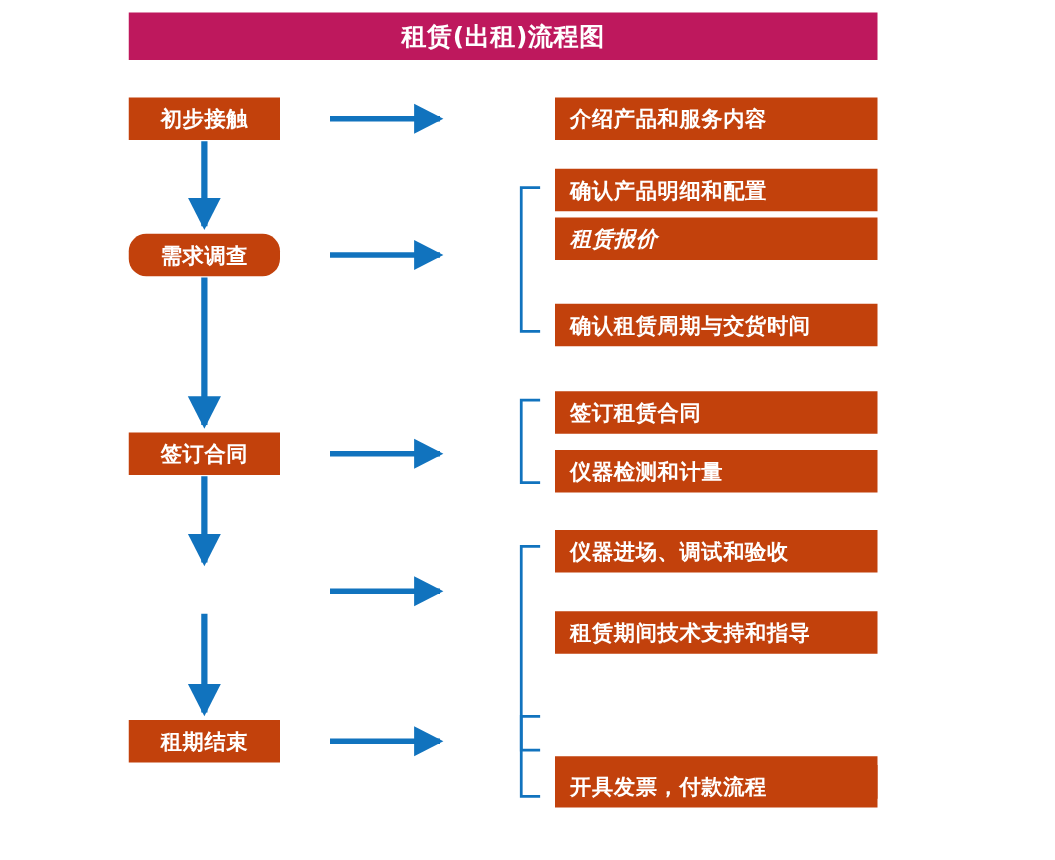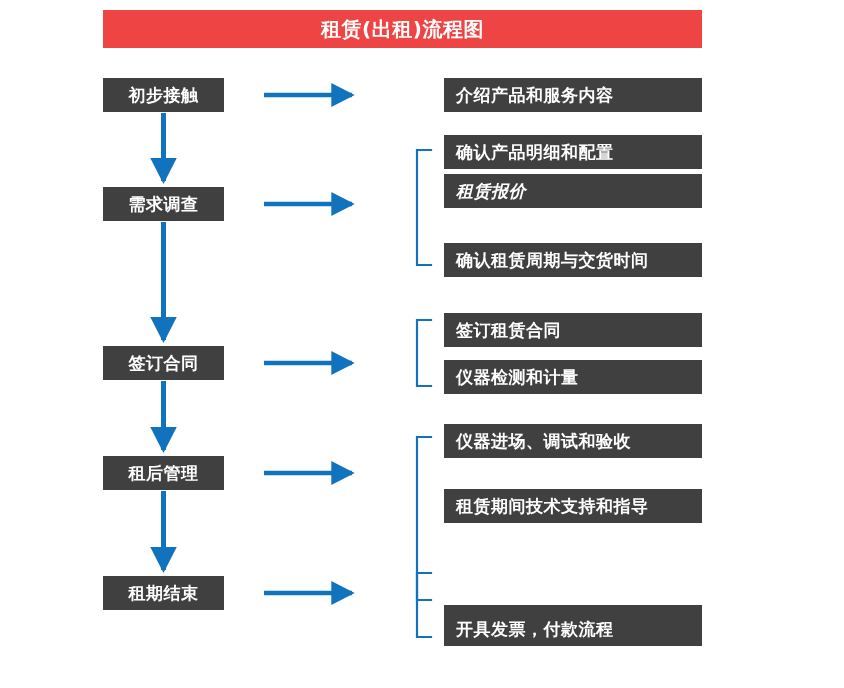--- a/index.html
+++ b/index.html
@@ -16,55 +16,55 @@
     font-family: "DejaVu Sans", "Liberation Sans", sans-serif;
   }
   #diagram {
     position: absolute;
     left: 0; top: 0;
     width: 844px;
     height: 688px;
   }
   .box {
     position: absolute;
-    background: #404040;
+    background: #c2410c;
     color: #ffffff;
     font-weight: bold;
     display: flex;
     align-items: center;
     box-sizing: border-box;
     letter-spacing: 0.5px;
     white-space: nowrap;
   }
   .title-bar {
     left: 103px;
     top: 10px;
     width: 599px;
     height: 38px;
     justify-content: center;
     font-size: 20px;
-    background: #ef4444;
+    background: #be185d;
   }
   .stage-box {
     left: 103px;
     width: 121px;
     height: 34px;
     justify-content: center;
     font-size: 17px;
   }
   .detail-box {
     left: 444px;
     width: 258px;
     height: 34px;
     justify-content: flex-start;
     padding-left: 12px;
     font-size: 17px;
   }
   .stage-1 { top: 78px; }
-  .stage-2 { top: 187px; }
+  .stage-2 { top: 187px; border-radius: 14px; }
   .stage-3 { top: 346px; }
   .stage-4 { top: 456px; }
   .stage-5 { top: 576px; }
 
   .detail-1  { top: 78px; }
   .detail-2  { top: 135px; }
   .detail-3  { top: 174px; font-style: italic; }
   .detail-4  { top: 243px; }
   .detail-5  { top: 313px; }
   .detail-6  { top: 360px; }
@@ -89,23 +89,20 @@
   <div class="box title-bar">租赁(出租)流程图</div>
 
   <div class="box stage-box stage-1">
     <span>初步接触</span>
   </div>
   <div class="box stage-box stage-2">
     <span>需求调查</span>
   </div>
   <div class="box stage-box stage-3">
     <span>签订合同</span>
-  </div>
-  <div class="box stage-box stage-4">
-    <span>租后管理</span>
   </div>
   <div class="box detail-box detail-1">
     <span>介绍产品和服务内容</span>
   </div>
 
   <div class="box stage-box stage-5">
     <span>租期结束</span>
   </div>
   <div class="box detail-box detail-2">
     <span>确认产品明细和配置</span>

